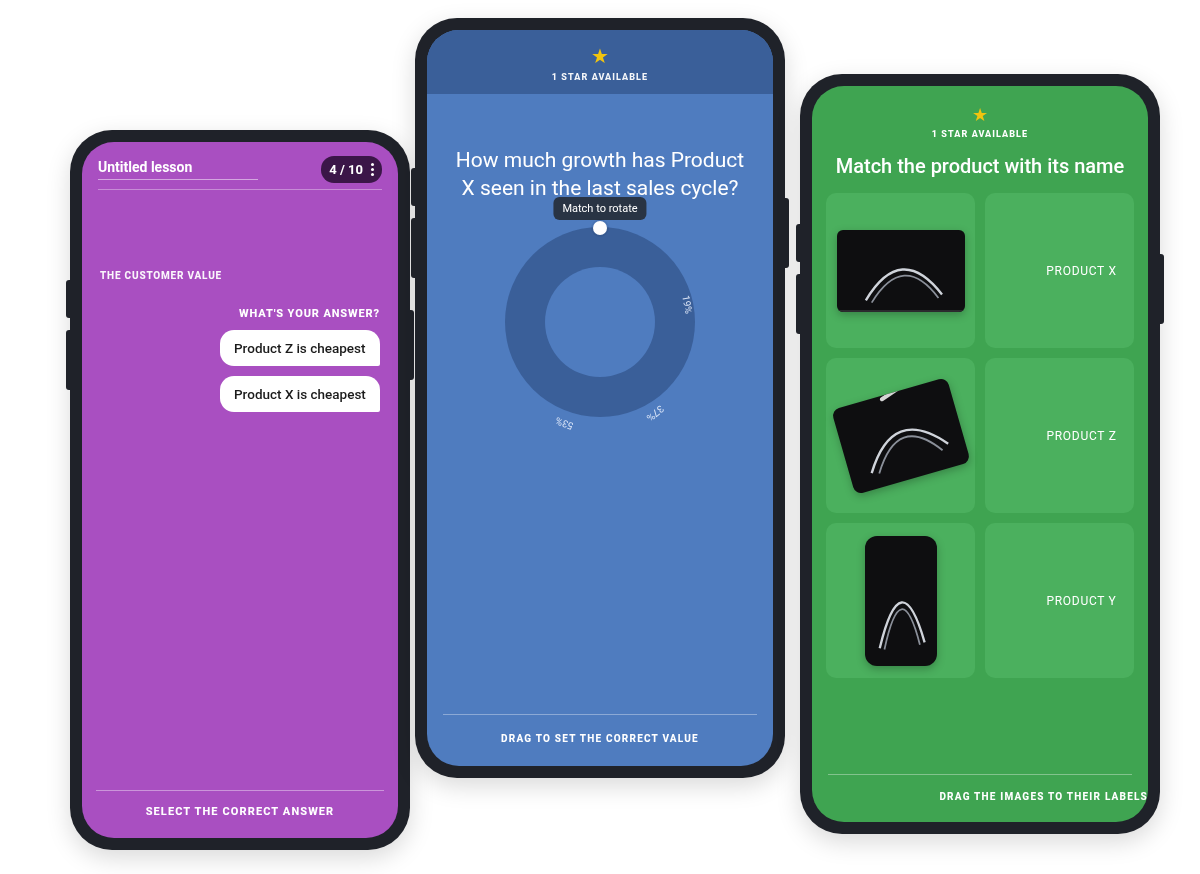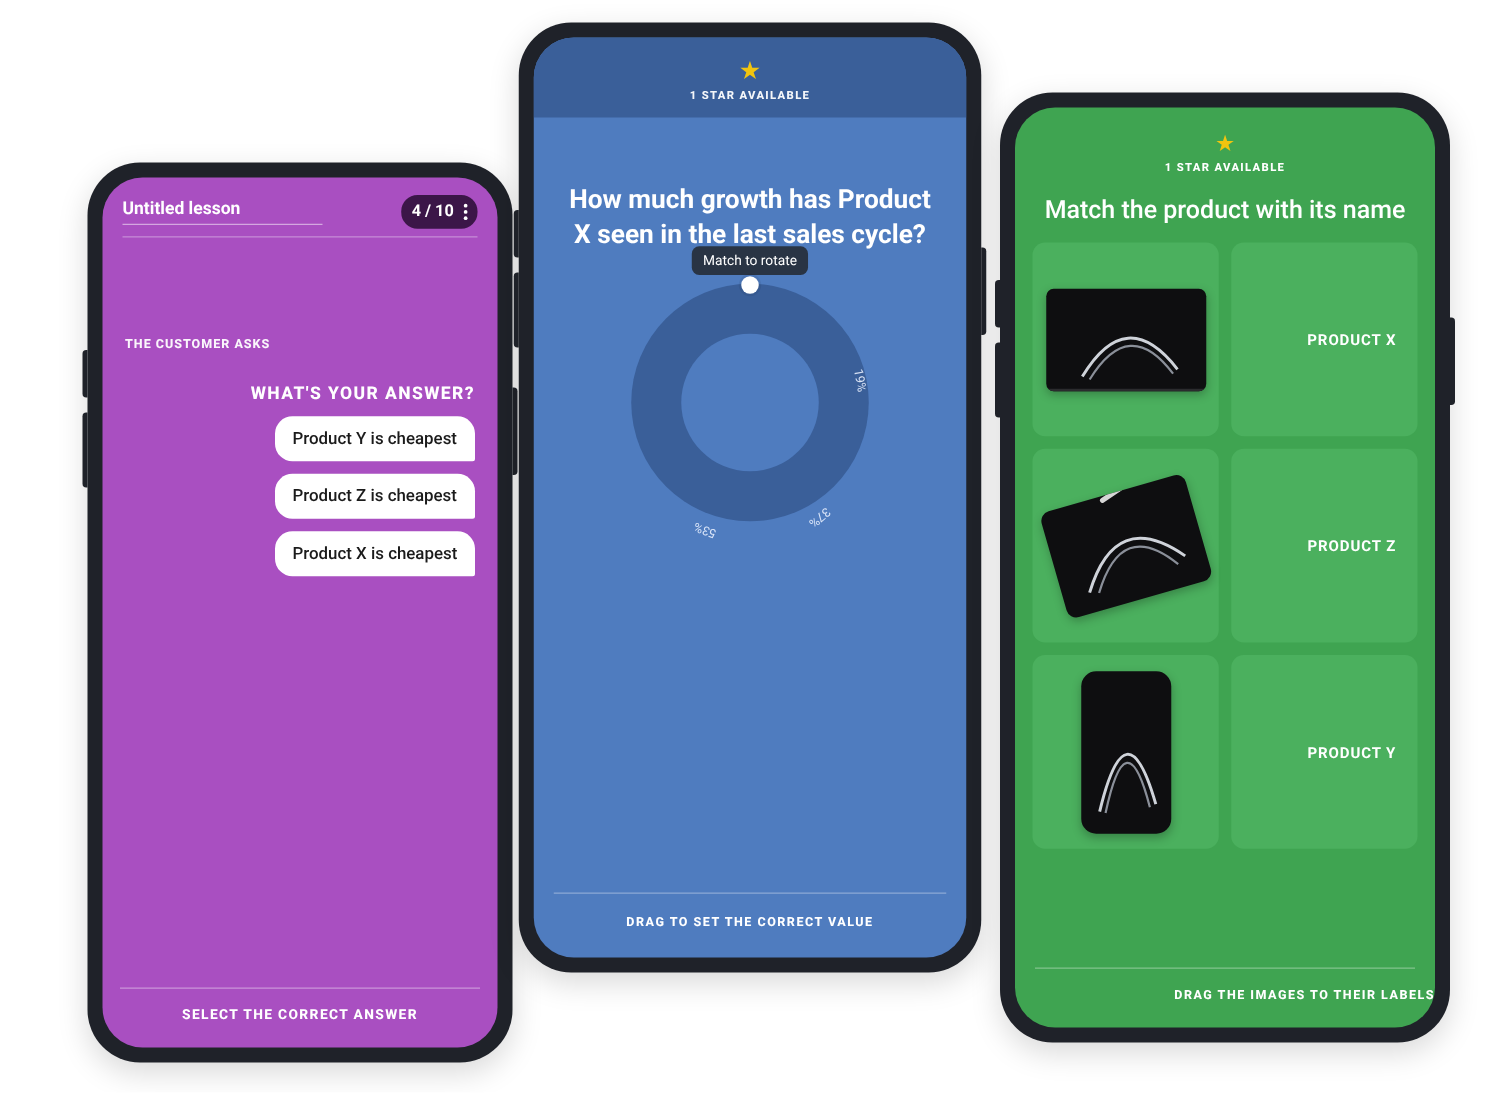--- a/index.html
+++ b/index.html
@@ -54,37 +54,37 @@
   .p1 .counter { font-size:13px; font-weight:700; color:#fff;}
   .p1 .dots { display:flex; flex-direction:column; gap:2px; justify-content:center;}
   .p1 .dots span{width:3px;height:3px;background:#fff;border-radius:50%;}
   .p1 .thinline { height:1px; background:rgba(255,255,255,.35); margin:0 16px; }
   .p1 .body { padding: 80px 18px 0; flex:1; }
   .p1 .label { font-size:10px; letter-spacing:.08em; font-weight:800; color:#fff; opacity:.95; margin-bottom:8px;}
   .p1 .ask-bubble {
     display:inline-block; background:#38143f; color:#fff; font-size:14px; font-weight:700;
     padding:10px 14px; border-radius:14px; border-bottom-left-radius:2px; max-width:260px;
   }
-  .p1 .answers-label { text-align:right; font-size:14px; letter-spacing:.08em; font-weight:800; margin-top:26px; margin-bottom:10px;}
+  .p1 .answers-label { text-align:right; font-size:11px; letter-spacing:.08em; font-weight:800; margin-top:26px; margin-bottom:10px;}
   .p1 .answers { display:flex; flex-direction:column; align-items:flex-end; gap:10px;}
   .p1 .ans {
     background:#fff; color:#1b1b1b; font-size:13.5px; font-weight:500;
     padding:10px 14px; border-radius:14px; border-bottom-right-radius:2px; min-width:160px;
     cursor:pointer;
   }
   .p1 .footer-instr { text-align:center; font-size:11px; letter-spacing:.1em; font-weight:800; padding:14px 0 20px;}
   .p1 .footline { height:1px; background:rgba(255,255,255,.4); margin:0 14px; }
 
   
   .p2 { left: 415px; top: 18px; width: 370px; height: 760px; }
   .p2 .screen { background:#4f7cbf; }
   .p2 .band { background:#3a5f99; padding:16px 0 12px; text-align:center;}
   .p2 .star { color:#f1c40f; font-size:20px; line-height:1;}
   .p2 .avail { font-size:9px; letter-spacing:.12em; font-weight:800; margin-top:6px; opacity:.95;}
-  .p2 .question { text-align:center; font-size:21px; font-weight:700; padding:52px 28px 16px; line-height:1.35;}
+  .p2 .question { text-align:center; font-size:21px; font-weight:400; padding:52px 28px 16px; line-height:1.35;}
   .p2 .dial-wrap { position:relative; display:flex; align-items:center; justify-content:center; margin-top:8px;}
   .p2 .dial { width:190px; height:190px; position:relative;}
   .p2 .donut { width:190px; height:190px; border-radius:50%; background:#3a5f99; display:flex; align-items:center; justify-content:center;}
   .p2 .donut-hole { width:110px; height:110px; border-radius:50%; background:#4f7cbf;}
   .p2 .handle { position:absolute; top:-6px; left:50%; transform:translateX(-50%); width:14px; height:14px; background:#fff; border-radius:50%; box-shadow:0 0 0 2px rgba(0,0,0,.06);}
   .p2 .tooltip { position:absolute; top:-30px; left:50%; transform:translateX(-50%); background:#293444; color:#fff; font-size:11px; padding:5px 9px; border-radius:6px; white-space:nowrap;}
   .p2 .tick { position:absolute; font-size:10px; color:#eaf1ff; opacity:.9;}
   .p2 .tick.t1 { right:-2px; top:72px; transform:rotate(80deg);}
   .p2 .tick.t2 { right:30px; bottom:-2px; transform:rotate(140deg);}
   .p2 .tick.t3 { left:50px; bottom:-12px; transform:rotate(200deg);}
@@ -94,21 +94,21 @@
 
   
   .p3 { right: 40px; top: 74px; width: 360px; height: 760px; }
   .p3 .screen { background:#3fa451; }
   .p3 .top { text-align:center; padding:18px 0 6px;}
   .p3 .star { color:#f1c40f; font-size:18px;}
   .p3 .avail { font-size:9px; letter-spacing:.12em; font-weight:800; margin-top:4px;}
   .p3 .title { text-align:center; font-size:20px; font-weight:500; padding:8px 19px 14px; line-height:1.3;}
   .p3 .grid { display:grid; grid-template-columns:1fr 1fr; grid-auto-rows:155px; gap:10px; padding:0 14px;}
   .p3 .cell { background:#4bb05e; border-radius:10px; display:flex; align-items:center; justify-content:center; position:relative; cursor:grab;}
-  .p3 .prodlabel { color:#fff; font-size:12px; font-weight:700; letter-spacing:.06em;margin-left:44px;}
+  .p3 .prodlabel { color:#fff; font-size:12px; font-weight:400; letter-spacing:.06em;margin-left:44px;}
   .p3 .device { width:110px; height:90px; background:#0e0e10; border-radius:8px; position:relative; overflow:hidden; box-shadow:0 3px 8px rgba(0,0,0,.25);}
   .p3 .device.laptop { width:128px; height:82px; border-radius:6px;}
   .p3 .device.laptop::after{content:"";position:absolute;bottom:-6px;left:-10px;right:-10px;height:8px;background:#2b2b2e;border-radius:0 0 6px 6px;}
   .p3 .device.tablet { width:120px; height:88px; transform:rotate(-16deg);}
   .p3 .device.phonedev { width:72px; height:130px; border-radius:12px;}
   .p3 .swirl { position:absolute; inset:0; }
   .p3 .swirl svg { width:100%; height:100%; }
   .p3 .pen { position:absolute; width:78px; height:4px; background:#d6d6d6; border-radius:3px; top:-10px; right:-6px; transform:rotate(-18deg);}
   .p3 .footer-instr { text-align:right; font-size:10px; letter-spacing:.12em; font-weight:800; padding:16px 0 20px;}
   .p3 .footline { height:1px; background:rgba(255,255,255,.35); margin:0 16px; margin-top:auto;}
@@ -128,24 +128,23 @@
         <span class="counter">4 / 10</span>
         <div class="dots">
             <span></span>
             <span></span>
             <span></span>
           </div>
       </div>
     </div>
     <div class="thinline"></div>
     <div class="body">
-      <div class="label">THE CUSTOMER ASKS</div>
+      <div class="label">THE CUSTOMER VALUE</div>
       <div class="answers-label">WHAT'S YOUR ANSWER?</div>
       <div class="answers">
-        <div class="ans">Product Y is cheapest</div>
         <div class="ans">Product Z is cheapest</div>
         <div class="ans">Product X is cheapest</div>
       </div>
     </div>
     <div class="footline"></div>
     <div class="footer-instr">SELECT THE CORRECT ANSWER</div>
   </div>
 </div>
 
 <div class="phone phone-left p2">

